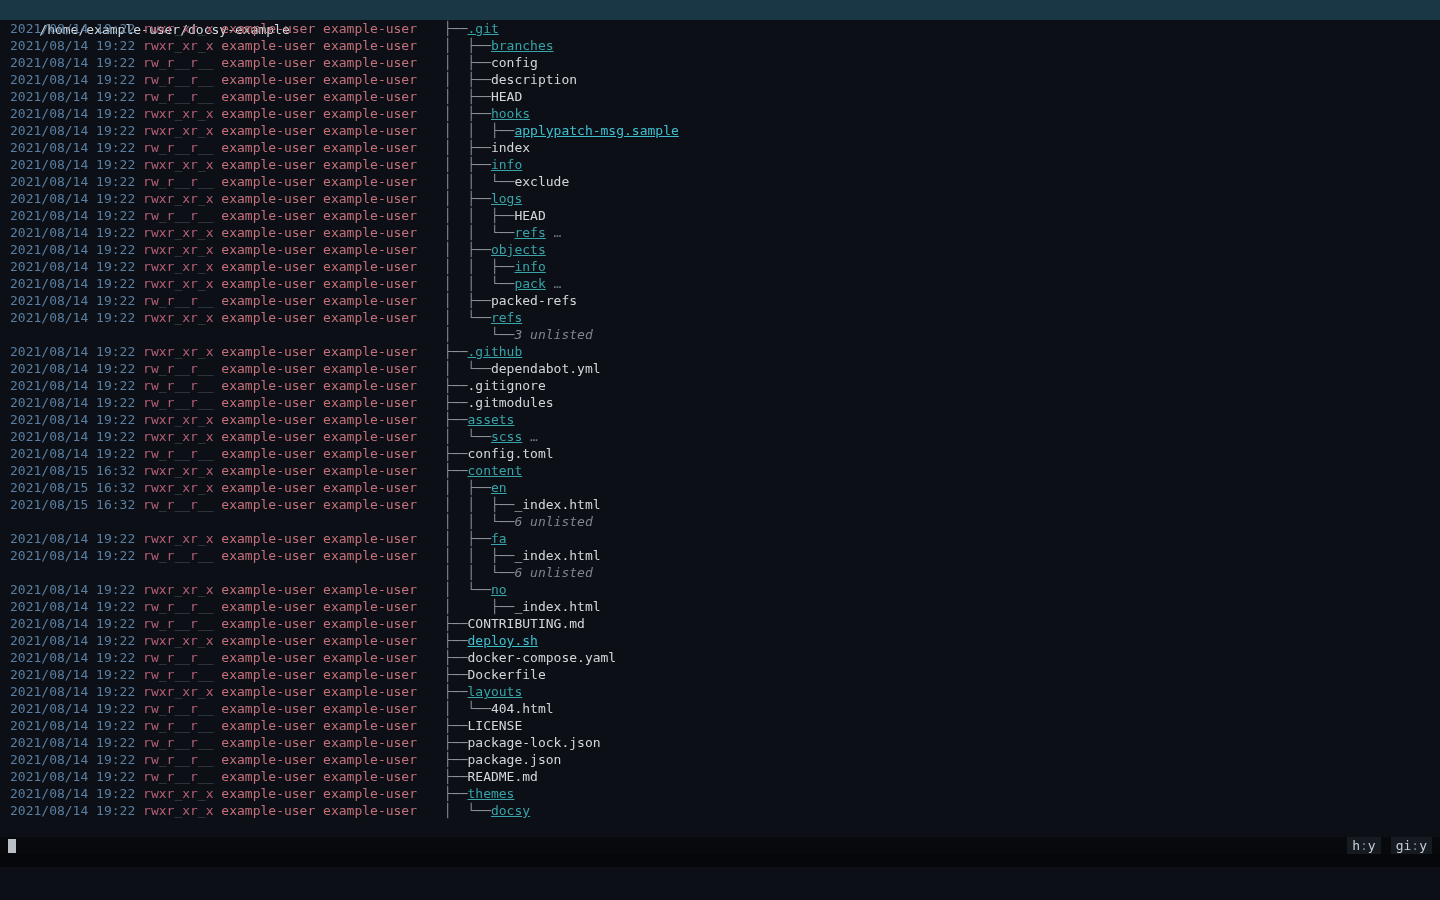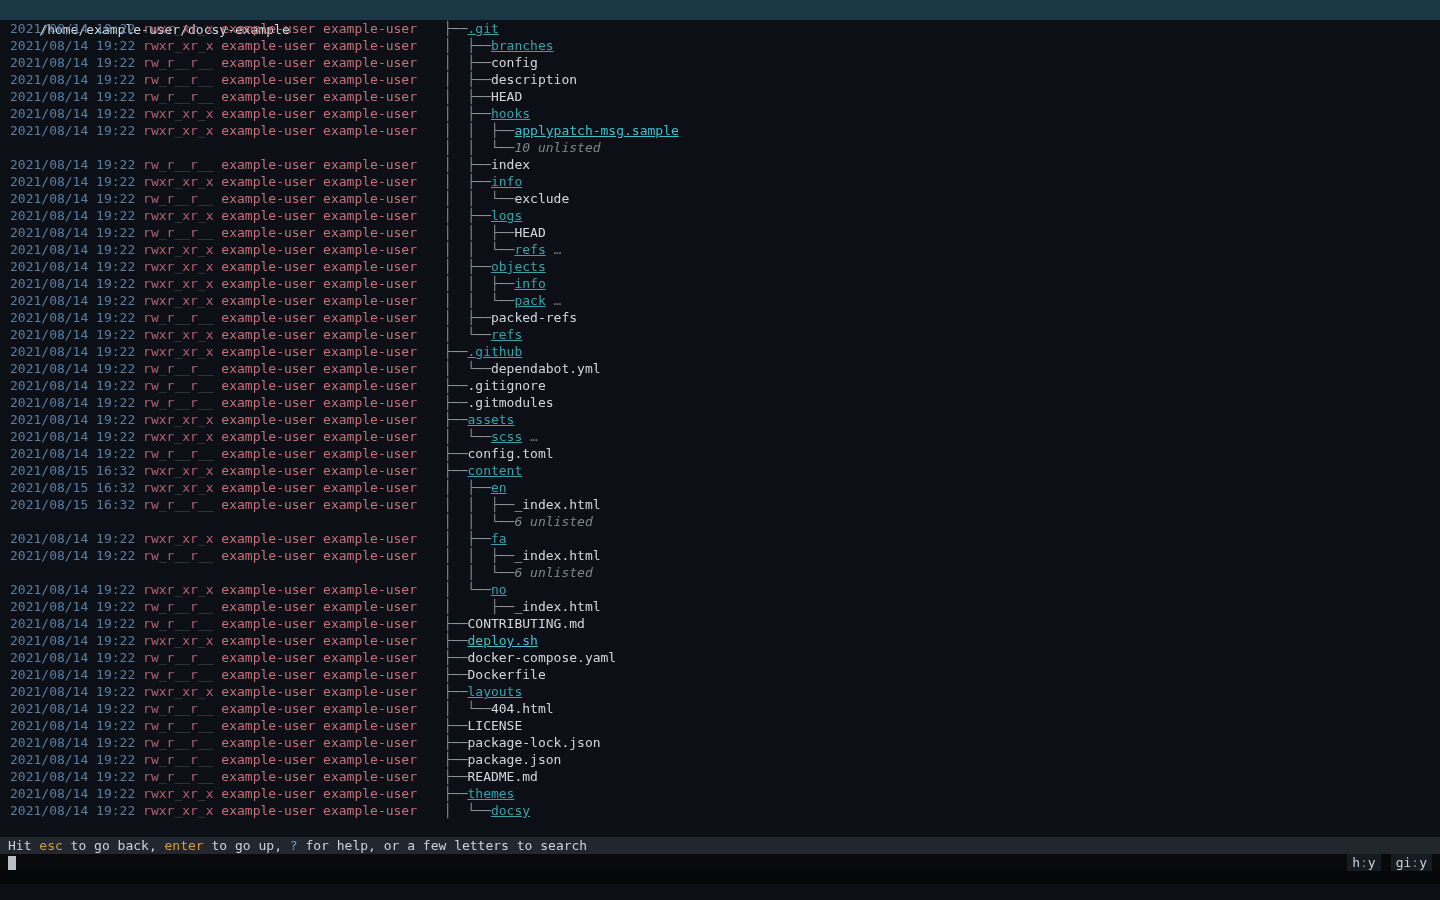--- a/index.html
+++ b/index.html
@@ -68,32 +68,32 @@
     <span>/home/example-user/docsy-example</span>
   </div>
   <div class="rows" id="rows">
       <div class="row"><span class="meta"><span class="c-date">2021/08/14 19:22 </span><span><span class="c-perm">r</span><span class="c-perm">w</span><span class="c-perm">x</span><span class="c-perm">r</span><span class="c-dim">_</span><span class="c-perm">x</span><span class="c-perm">r</span><span class="c-dim">_</span><span class="c-perm">x</span></span><span class="c-user"> example-user </span><span class="c-group">example-user</span></span><span class="tree"><span class="c-branch">├──</span><span class="c-dir">.git</span></span></div>
       <div class="row"><span class="meta"><span class="c-date">2021/08/14 19:22 </span><span><span class="c-perm">r</span><span class="c-perm">w</span><span class="c-perm">x</span><span class="c-perm">r</span><span class="c-dim">_</span><span class="c-perm">x</span><span class="c-perm">r</span><span class="c-dim">_</span><span class="c-perm">x</span></span><span class="c-user"> example-user </span><span class="c-group">example-user</span></span><span class="tree"><span class="c-branch">│  ├──</span><span class="c-dir">branches</span></span></div>
       <div class="row"><span class="meta"><span class="c-date">2021/08/14 19:22 </span><span><span class="c-perm">r</span><span class="c-perm">w</span><span class="c-dim">_</span><span class="c-perm">r</span><span class="c-dim">_</span><span class="c-dim">_</span><span class="c-perm">r</span><span class="c-dim">_</span><span class="c-dim">_</span></span><span class="c-user"> example-user </span><span class="c-group">example-user</span></span><span class="tree"><span class="c-branch">│  ├──</span><span class="c-file">config</span></span></div>
       <div class="row"><span class="meta"><span class="c-date">2021/08/14 19:22 </span><span><span class="c-perm">r</span><span class="c-perm">w</span><span class="c-dim">_</span><span class="c-perm">r</span><span class="c-dim">_</span><span class="c-dim">_</span><span class="c-perm">r</span><span class="c-dim">_</span><span class="c-dim">_</span></span><span class="c-user"> example-user </span><span class="c-group">example-user</span></span><span class="tree"><span class="c-branch">│  ├──</span><span class="c-file">description</span></span></div>
       <div class="row"><span class="meta"><span class="c-date">2021/08/14 19:22 </span><span><span class="c-perm">r</span><span class="c-perm">w</span><span class="c-dim">_</span><span class="c-perm">r</span><span class="c-dim">_</span><span class="c-dim">_</span><span class="c-perm">r</span><span class="c-dim">_</span><span class="c-dim">_</span></span><span class="c-user"> example-user </span><span class="c-group">example-user</span></span><span class="tree"><span class="c-branch">│  ├──</span><span class="c-file">HEAD</span></span></div>
       <div class="row"><span class="meta"><span class="c-date">2021/08/14 19:22 </span><span><span class="c-perm">r</span><span class="c-perm">w</span><span class="c-perm">x</span><span class="c-perm">r</span><span class="c-dim">_</span><span class="c-perm">x</span><span class="c-perm">r</span><span class="c-dim">_</span><span class="c-perm">x</span></span><span class="c-user"> example-user </span><span class="c-group">example-user</span></span><span class="tree"><span class="c-branch">│  ├──</span><span class="c-dir">hooks</span></span></div>
       <div class="row"><span class="meta"><span class="c-date">2021/08/14 19:22 </span><span><span class="c-perm">r</span><span class="c-perm">w</span><span class="c-perm">x</span><span class="c-perm">r</span><span class="c-dim">_</span><span class="c-perm">x</span><span class="c-perm">r</span><span class="c-dim">_</span><span class="c-perm">x</span></span><span class="c-user"> example-user </span><span class="c-group">example-user</span></span><span class="tree"><span class="c-branch">│  │  ├──</span><span class="c-exec">applypatch-msg.sample</span></span></div>
-      <div class="row"><span class="meta"></span><span class="tree"><span class="c-branch">│  │  └──</span><span class="c-unlisted">10 unlisted</span></span></div>
       <div class="row"><span class="meta"><span class="c-date">2021/08/14 19:22 </span><span><span class="c-perm">r</span><span class="c-perm">w</span><span class="c-dim">_</span><span class="c-perm">r</span><span class="c-dim">_</span><span class="c-dim">_</span><span class="c-perm">r</span><span class="c-dim">_</span><span class="c-dim">_</span></span><span class="c-user"> example-user </span><span class="c-group">example-user</span></span><span class="tree"><span class="c-branch">│  ├──</span><span class="c-file">index</span></span></div>
       <div class="row"><span class="meta"><span class="c-date">2021/08/14 19:22 </span><span><span class="c-perm">r</span><span class="c-perm">w</span><span class="c-perm">x</span><span class="c-perm">r</span><span class="c-dim">_</span><span class="c-perm">x</span><span class="c-perm">r</span><span class="c-dim">_</span><span class="c-perm">x</span></span><span class="c-user"> example-user </span><span class="c-group">example-user</span></span><span class="tree"><span class="c-branch">│  ├──</span><span class="c-dir">info</span></span></div>
       <div class="row"><span class="meta"><span class="c-date">2021/08/14 19:22 </span><span><span class="c-perm">r</span><span class="c-perm">w</span><span class="c-dim">_</span><span class="c-perm">r</span><span class="c-dim">_</span><span class="c-dim">_</span><span class="c-perm">r</span><span class="c-dim">_</span><span class="c-dim">_</span></span><span class="c-user"> example-user </span><span class="c-group">example-user</span></span><span class="tree"><span class="c-branch">│  │  └──</span><span class="c-file">exclude</span></span></div>
       <div class="row"><span class="meta"><span class="c-date">2021/08/14 19:22 </span><span><span class="c-perm">r</span><span class="c-perm">w</span><span class="c-perm">x</span><span class="c-perm">r</span><span class="c-dim">_</span><span class="c-perm">x</span><span class="c-perm">r</span><span class="c-dim">_</span><span class="c-perm">x</span></span><span class="c-user"> example-user </span><span class="c-group">example-user</span></span><span class="tree"><span class="c-branch">│  ├──</span><span class="c-dir">logs</span></span></div>
       <div class="row"><span class="meta"><span class="c-date">2021/08/14 19:22 </span><span><span class="c-perm">r</span><span class="c-perm">w</span><span class="c-dim">_</span><span class="c-perm">r</span><span class="c-dim">_</span><span class="c-dim">_</span><span class="c-perm">r</span><span class="c-dim">_</span><span class="c-dim">_</span></span><span class="c-user"> example-user </span><span class="c-group">example-user</span></span><span class="tree"><span class="c-branch">│  │  ├──</span><span class="c-file">HEAD</span></span></div>
       <div class="row"><span class="meta"><span class="c-date">2021/08/14 19:22 </span><span><span class="c-perm">r</span><span class="c-perm">w</span><span class="c-perm">x</span><span class="c-perm">r</span><span class="c-dim">_</span><span class="c-perm">x</span><span class="c-perm">r</span><span class="c-dim">_</span><span class="c-perm">x</span></span><span class="c-user"> example-user </span><span class="c-group">example-user</span></span><span class="tree"><span class="c-branch">│  │  └──</span><span class="c-dir">refs</span><span class="c-ellipsis"> …</span></span></div>
       <div class="row"><span class="meta"><span class="c-date">2021/08/14 19:22 </span><span><span class="c-perm">r</span><span class="c-perm">w</span><span class="c-perm">x</span><span class="c-perm">r</span><span class="c-dim">_</span><span class="c-perm">x</span><span class="c-perm">r</span><span class="c-dim">_</span><span class="c-perm">x</span></span><span class="c-user"> example-user </span><span class="c-group">example-user</span></span><span class="tree"><span class="c-branch">│  ├──</span><span class="c-dir">objects</span></span></div>
       <div class="row"><span class="meta"><span class="c-date">2021/08/14 19:22 </span><span><span class="c-perm">r</span><span class="c-perm">w</span><span class="c-perm">x</span><span class="c-perm">r</span><span class="c-dim">_</span><span class="c-perm">x</span><span class="c-perm">r</span><span class="c-dim">_</span><span class="c-perm">x</span></span><span class="c-user"> example-user </span><span class="c-group">example-user</span></span><span class="tree"><span class="c-branch">│  │  ├──</span><span class="c-dir">info</span></span></div>
       <div class="row"><span class="meta"><span class="c-date">2021/08/14 19:22 </span><span><span class="c-perm">r</span><span class="c-perm">w</span><span class="c-perm">x</span><span class="c-perm">r</span><span class="c-dim">_</span><span class="c-perm">x</span><span class="c-perm">r</span><span class="c-dim">_</span><span class="c-perm">x</span></span><span class="c-user"> example-user </span><span class="c-group">example-user</span></span><span class="tree"><span class="c-branch">│  │  └──</span><span class="c-dir">pack</span><span class="c-ellipsis"> …</span></span></div>
       <div class="row"><span class="meta"><span class="c-date">2021/08/14 19:22 </span><span><span class="c-perm">r</span><span class="c-perm">w</span><span class="c-dim">_</span><span class="c-perm">r</span><span class="c-dim">_</span><span class="c-dim">_</span><span class="c-perm">r</span><span class="c-dim">_</span><span class="c-dim">_</span></span><span class="c-user"> example-user </span><span class="c-group">example-user</span></span><span class="tree"><span class="c-branch">│  ├──</span><span class="c-file">packed-refs</span></span></div>
       <div class="row"><span class="meta"><span class="c-date">2021/08/14 19:22 </span><span><span class="c-perm">r</span><span class="c-perm">w</span><span class="c-perm">x</span><span class="c-perm">r</span><span class="c-dim">_</span><span class="c-perm">x</span><span class="c-perm">r</span><span class="c-dim">_</span><span class="c-perm">x</span></span><span class="c-user"> example-user </span><span class="c-group">example-user</span></span><span class="tree"><span class="c-branch">│  └──</span><span class="c-dir">refs</span></span></div>
+      <div class="row"><span class="meta"></span><span class="tree"><span class="c-branch">│     └──</span><span class="c-unlisted">3 unlisted</span></span></div>
       <div class="row"><span class="meta"><span class="c-date">2021/08/14 19:22 </span><span><span class="c-perm">r</span><span class="c-perm">w</span><span class="c-perm">x</span><span class="c-perm">r</span><span class="c-dim">_</span><span class="c-perm">x</span><span class="c-perm">r</span><span class="c-dim">_</span><span class="c-perm">x</span></span><span class="c-user"> example-user </span><span class="c-group">example-user</span></span><span class="tree"><span class="c-branch">├──</span><span class="c-dir">.github</span></span></div>
       <div class="row"><span class="meta"><span class="c-date">2021/08/14 19:22 </span><span><span class="c-perm">r</span><span class="c-perm">w</span><span class="c-dim">_</span><span class="c-perm">r</span><span class="c-dim">_</span><span class="c-dim">_</span><span class="c-perm">r</span><span class="c-dim">_</span><span class="c-dim">_</span></span><span class="c-user"> example-user </span><span class="c-group">example-user</span></span><span class="tree"><span class="c-branch">│  └──</span><span class="c-file">dependabot.yml</span></span></div>
       <div class="row"><span class="meta"><span class="c-date">2021/08/14 19:22 </span><span><span class="c-perm">r</span><span class="c-perm">w</span><span class="c-dim">_</span><span class="c-perm">r</span><span class="c-dim">_</span><span class="c-dim">_</span><span class="c-perm">r</span><span class="c-dim">_</span><span class="c-dim">_</span></span><span class="c-user"> example-user </span><span class="c-group">example-user</span></span><span class="tree"><span class="c-branch">├──</span><span class="c-file">.gitignore</span></span></div>
       <div class="row"><span class="meta"><span class="c-date">2021/08/14 19:22 </span><span><span class="c-perm">r</span><span class="c-perm">w</span><span class="c-dim">_</span><span class="c-perm">r</span><span class="c-dim">_</span><span class="c-dim">_</span><span class="c-perm">r</span><span class="c-dim">_</span><span class="c-dim">_</span></span><span class="c-user"> example-user </span><span class="c-group">example-user</span></span><span class="tree"><span class="c-branch">├──</span><span class="c-file">.gitmodules</span></span></div>
       <div class="row"><span class="meta"><span class="c-date">2021/08/14 19:22 </span><span><span class="c-perm">r</span><span class="c-perm">w</span><span class="c-perm">x</span><span class="c-perm">r</span><span class="c-dim">_</span><span class="c-perm">x</span><span class="c-perm">r</span><span class="c-dim">_</span><span class="c-perm">x</span></span><span class="c-user"> example-user </span><span class="c-group">example-user</span></span><span class="tree"><span class="c-branch">├──</span><span class="c-dir">assets</span></span></div>
       <div class="row"><span class="meta"><span class="c-date">2021/08/14 19:22 </span><span><span class="c-perm">r</span><span class="c-perm">w</span><span class="c-perm">x</span><span class="c-perm">r</span><span class="c-dim">_</span><span class="c-perm">x</span><span class="c-perm">r</span><span class="c-dim">_</span><span class="c-perm">x</span></span><span class="c-user"> example-user </span><span class="c-group">example-user</span></span><span class="tree"><span class="c-branch">│  └──</span><span class="c-dir">scss</span><span class="c-ellipsis"> …</span></span></div>
       <div class="row"><span class="meta"><span class="c-date">2021/08/14 19:22 </span><span><span class="c-perm">r</span><span class="c-perm">w</span><span class="c-dim">_</span><span class="c-perm">r</span><span class="c-dim">_</span><span class="c-dim">_</span><span class="c-perm">r</span><span class="c-dim">_</span><span class="c-dim">_</span></span><span class="c-user"> example-user </span><span class="c-group">example-user</span></span><span class="tree"><span class="c-branch">├──</span><span class="c-file">config.toml</span></span></div>
       <div class="row"><span class="meta"><span class="c-date">2021/08/15 16:32 </span><span><span class="c-perm">r</span><span class="c-perm">w</span><span class="c-perm">x</span><span class="c-perm">r</span><span class="c-dim">_</span><span class="c-perm">x</span><span class="c-perm">r</span><span class="c-dim">_</span><span class="c-perm">x</span></span><span class="c-user"> example-user </span><span class="c-group">example-user</span></span><span class="tree"><span class="c-branch">├──</span><span class="c-dir">content</span></span></div>
       <div class="row"><span class="meta"><span class="c-date">2021/08/15 16:32 </span><span><span class="c-perm">r</span><span class="c-perm">w</span><span class="c-perm">x</span><span class="c-perm">r</span><span class="c-dim">_</span><span class="c-perm">x</span><span class="c-perm">r</span><span class="c-dim">_</span><span class="c-perm">x</span></span><span class="c-user"> example-user </span><span class="c-group">example-user</span></span><span class="tree"><span class="c-branch">│  ├──</span><span class="c-dir">en</span></span></div>
       <div class="row"><span class="meta"><span class="c-date">2021/08/15 16:32 </span><span><span class="c-perm">r</span><span class="c-perm">w</span><span class="c-dim">_</span><span class="c-perm">r</span><span class="c-dim">_</span><span class="c-dim">_</span><span class="c-perm">r</span><span class="c-dim">_</span><span class="c-dim">_</span></span><span class="c-user"> example-user </span><span class="c-group">example-user</span></span><span class="tree"><span class="c-branch">│  │  ├──</span><span class="c-file">_index.html</span></span></div>
@@ -109,21 +109,20 @@
       <div class="row"><span class="meta"><span class="c-date">2021/08/14 19:22 </span><span><span class="c-perm">r</span><span class="c-perm">w</span><span class="c-dim">_</span><span class="c-perm">r</span><span class="c-dim">_</span><span class="c-dim">_</span><span class="c-perm">r</span><span class="c-dim">_</span><span class="c-dim">_</span></span><span class="c-user"> example-user </span><span class="c-group">example-user</span></span><span class="tree"><span class="c-branch">├──</span><span class="c-file">Dockerfile</span></span></div>
       <div class="row"><span class="meta"><span class="c-date">2021/08/14 19:22 </span><span><span class="c-perm">r</span><span class="c-perm">w</span><span class="c-perm">x</span><span class="c-perm">r</span><span class="c-dim">_</span><span class="c-perm">x</span><span class="c-perm">r</span><span class="c-dim">_</span><span class="c-perm">x</span></span><span class="c-user"> example-user </span><span class="c-group">example-user</span></span><span class="tree"><span class="c-branch">├──</span><span class="c-dir">layouts</span></span></div>
       <div class="row"><span class="meta"><span class="c-date">2021/08/14 19:22 </span><span><span class="c-perm">r</span><span class="c-perm">w</span><span class="c-dim">_</span><span class="c-perm">r</span><span class="c-dim">_</span><span class="c-dim">_</span><span class="c-perm">r</span><span class="c-dim">_</span><span class="c-dim">_</span></span><span class="c-user"> example-user </span><span class="c-group">example-user</span></span><span class="tree"><span class="c-branch">│  └──</span><span class="c-file">404.html</span></span></div>
       <div class="row"><span class="meta"><span class="c-date">2021/08/14 19:22 </span><span><span class="c-perm">r</span><span class="c-perm">w</span><span class="c-dim">_</span><span class="c-perm">r</span><span class="c-dim">_</span><span class="c-dim">_</span><span class="c-perm">r</span><span class="c-dim">_</span><span class="c-dim">_</span></span><span class="c-user"> example-user </span><span class="c-group">example-user</span></span><span class="tree"><span class="c-branch">├──</span><span class="c-file">LICENSE</span></span></div>
       <div class="row"><span class="meta"><span class="c-date">2021/08/14 19:22 </span><span><span class="c-perm">r</span><span class="c-perm">w</span><span class="c-dim">_</span><span class="c-perm">r</span><span class="c-dim">_</span><span class="c-dim">_</span><span class="c-perm">r</span><span class="c-dim">_</span><span class="c-dim">_</span></span><span class="c-user"> example-user </span><span class="c-group">example-user</span></span><span class="tree"><span class="c-branch">├──</span><span class="c-file">package-lock.json</span></span></div>
       <div class="row"><span class="meta"><span class="c-date">2021/08/14 19:22 </span><span><span class="c-perm">r</span><span class="c-perm">w</span><span class="c-dim">_</span><span class="c-perm">r</span><span class="c-dim">_</span><span class="c-dim">_</span><span class="c-perm">r</span><span class="c-dim">_</span><span class="c-dim">_</span></span><span class="c-user"> example-user </span><span class="c-group">example-user</span></span><span class="tree"><span class="c-branch">├──</span><span class="c-file">package.json</span></span></div>
       <div class="row"><span class="meta"><span class="c-date">2021/08/14 19:22 </span><span><span class="c-perm">r</span><span class="c-perm">w</span><span class="c-dim">_</span><span class="c-perm">r</span><span class="c-dim">_</span><span class="c-dim">_</span><span class="c-perm">r</span><span class="c-dim">_</span><span class="c-dim">_</span></span><span class="c-user"> example-user </span><span class="c-group">example-user</span></span><span class="tree"><span class="c-branch">├──</span><span class="c-file">README.md</span></span></div>
       <div class="row"><span class="meta"><span class="c-date">2021/08/14 19:22 </span><span><span class="c-perm">r</span><span class="c-perm">w</span><span class="c-perm">x</span><span class="c-perm">r</span><span class="c-dim">_</span><span class="c-perm">x</span><span class="c-perm">r</span><span class="c-dim">_</span><span class="c-perm">x</span></span><span class="c-user"> example-user </span><span class="c-group">example-user</span></span><span class="tree"><span class="c-branch">├──</span><span class="c-dir">themes</span></span></div>
       <div class="row"><span class="meta"><span class="c-date">2021/08/14 19:22 </span><span><span class="c-perm">r</span><span class="c-perm">w</span><span class="c-perm">x</span><span class="c-perm">r</span><span class="c-dim">_</span><span class="c-perm">x</span><span class="c-perm">r</span><span class="c-dim">_</span><span class="c-perm">x</span></span><span class="c-user"> example-user </span><span class="c-group">example-user</span></span><span class="tree"><span class="c-branch">│  └──</span><span class="c-dir">docsy</span></span></div>
     </div>
-  <div class="status-bar" id="status"><span>Hit </span><span class="seg-key">esc</span><span> to go back, </span><span class="seg-key">enter</span><span> to go up, </span><span class="seg-help">?</span><span> for help, or a few letters to search</span></div>
   <div class="input-row">
     <span class="cursor"></span>
     <span class="flags" id="flags">
         <span class="flag"><span>h</span><span class="colon">:</span><span>y</span></span>
         <span class="flag"><span>gi</span><span class="colon">:</span><span>y</span></span>
       </span>
   </div>
   <div class="footer-fill"></div>
 </div>
 

